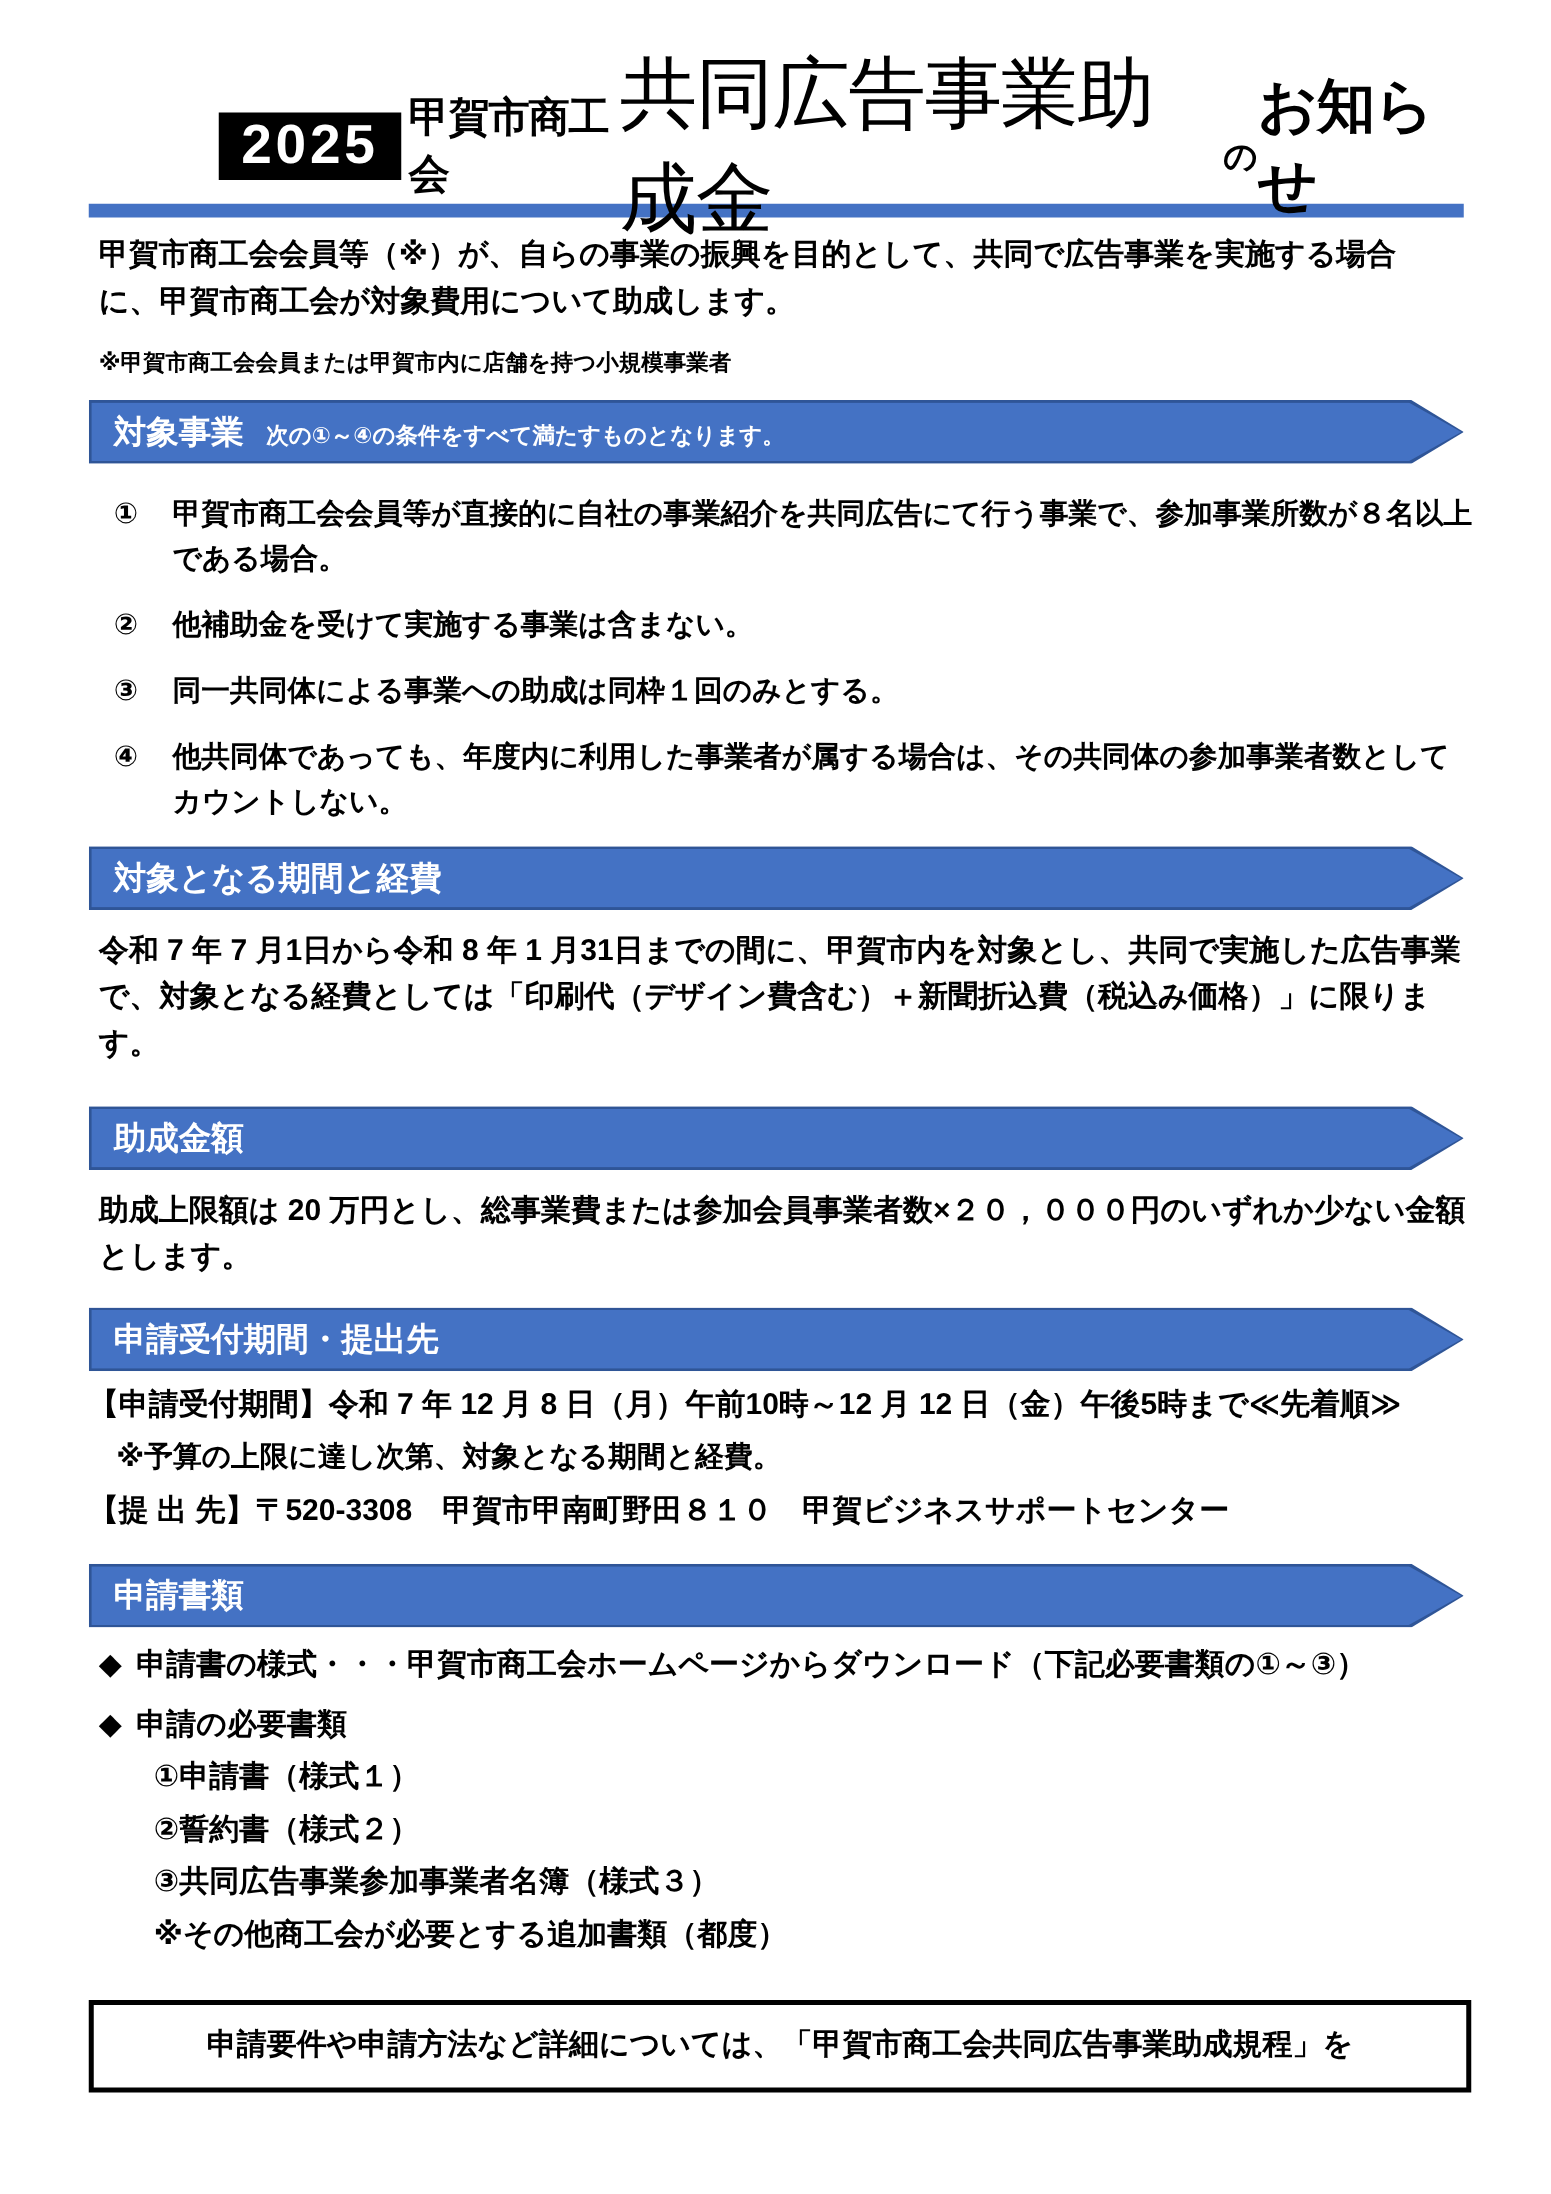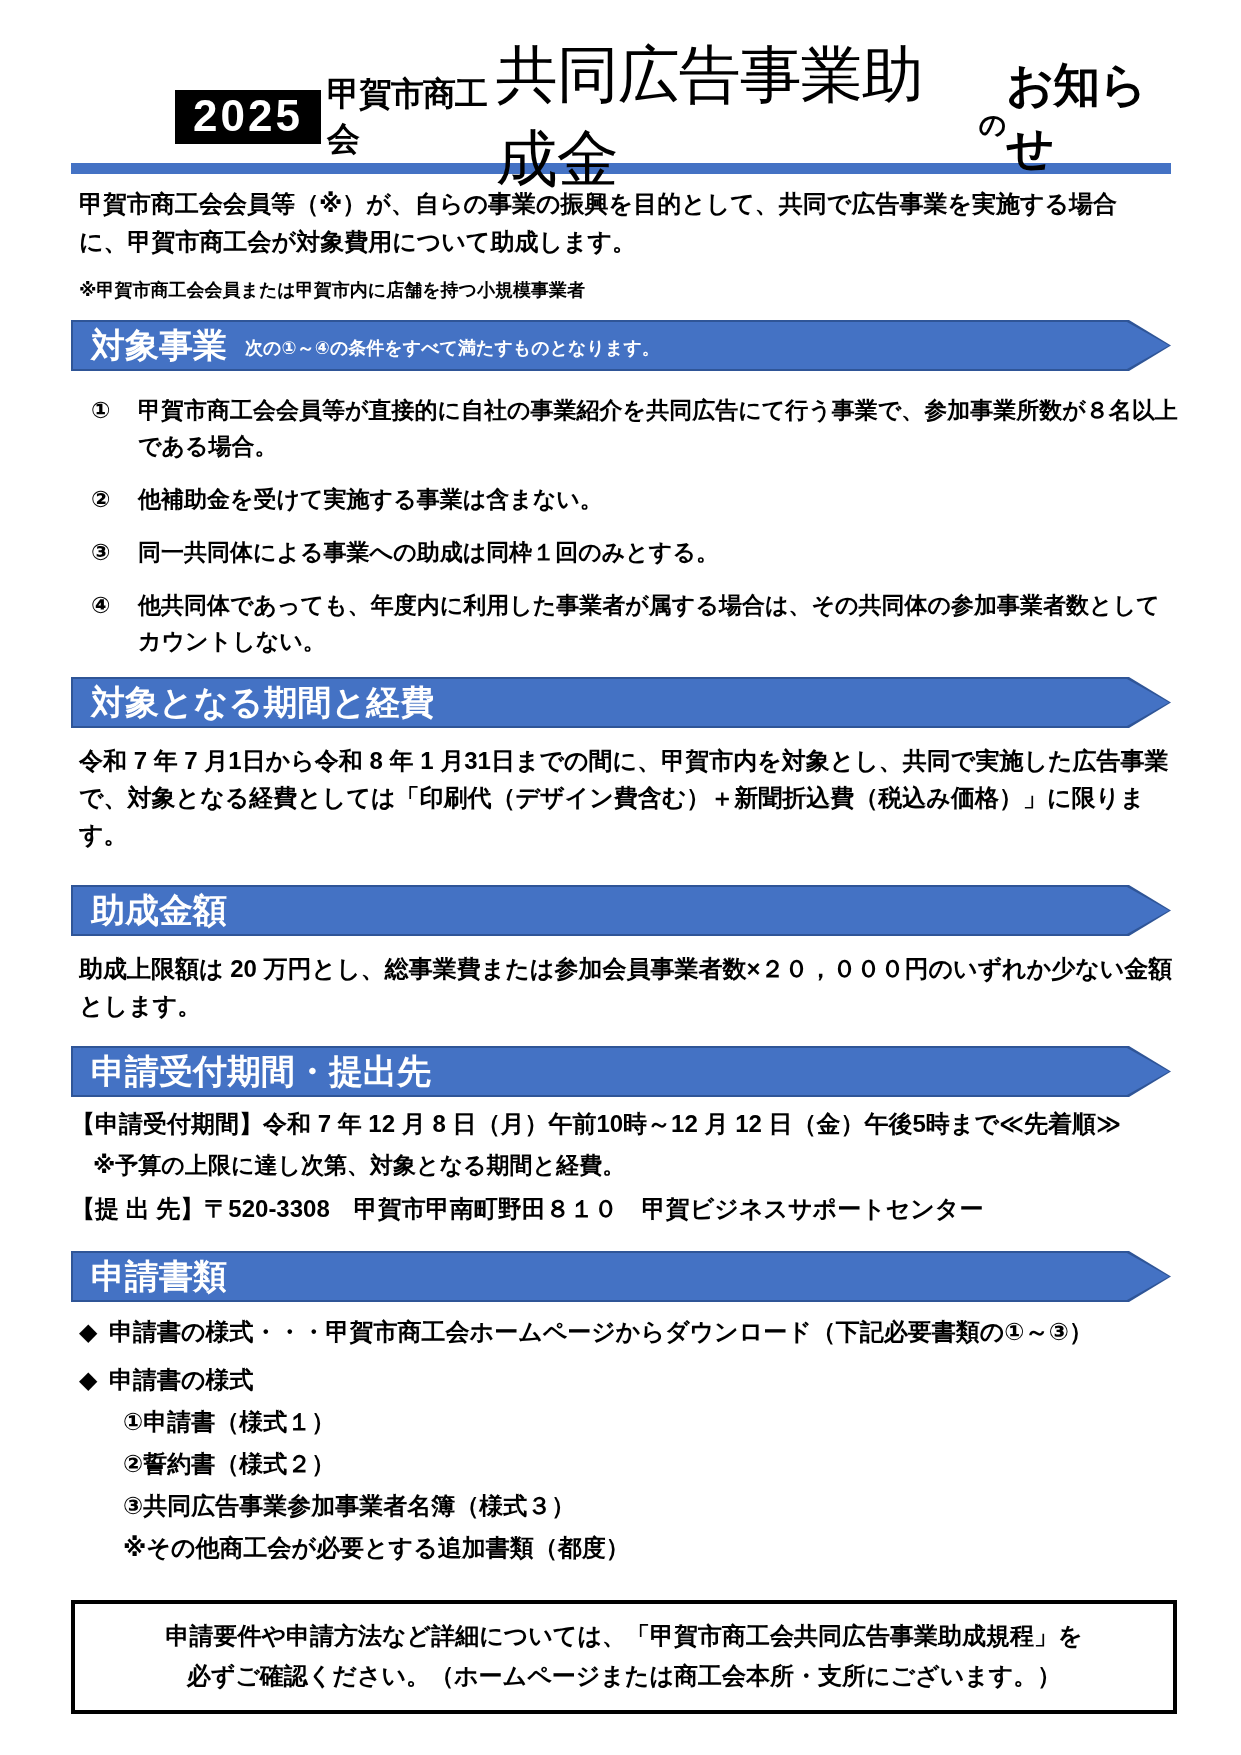--- a/index.html
+++ b/index.html
@@ -36,21 +36,21 @@
     position:absolute;
     clip-path: polygon(0 0, calc(100% - 42px) 0, 100% 50%, calc(100% - 42px) 100%, 0 100%);
   }
   .banner-border { inset:0; background:#2f5597; }
   .banner-fill   { inset:2px; background:#4472c4; }
   .banner-label {
     position:relative; z-index:1; height:100%;
     display:flex; align-items:center; padding-left:20px;
     color:#ffffff; font-weight:bold;
   }
-  .banner-title { font-size:34px; }
+  .banner-title { font-size:26px; }
   .banner-sub   { font-size:18px; margin-left:18px; padding-top:4px; }
 
   
   .num-list { margin:21px 0 0 20px; width:1090px; }
   .num-item { display:flex; font-size:23px; font-weight:bold; line-height:36px; margin-bottom:17px; }
   .num-item .num { flex:0 0 47px; }
   .num-item .txt { flex:1; }
 
   
   .body-text { margin:14px 0 0 8px; width:1095px; font-size:24px; font-weight:bold; line-height:37px; }
@@ -151,25 +151,24 @@
       <span class="banner-title">申請書類</span>
     </div>
   </div>
 
   <div class="doc-bullet">
     <span class="marker">◆</span>
     <span>申請書の様式・・・甲賀市商工会ホームページからダウンロード（下記必要書類の①～③）</span>
   </div>
   <div class="doc-bullet">
     <span class="marker">◆</span>
-    <span>申請書の様式</span>
+    <span>申請の必要書類</span>
   </div>
   <p class="doc-item">①申請書（様式１）</p>
   <p class="doc-item">②誓約書（様式２）</p>
   <p class="doc-item">③共同広告事業参加事業者名簿（様式３）</p>
   <p class="doc-item">※その他商工会が必要とする追加書類（都度）</p>
 
   <div class="notice-box">
     <div>申請要件や申請方法など詳細については、「甲賀市商工会共同広告事業助成規程」を</div>
-    <div>必ずご確認ください。（ホームページまたは商工会本所・支所にございます。）</div>
   </div>
 
 </div>
 
 </body></html>

